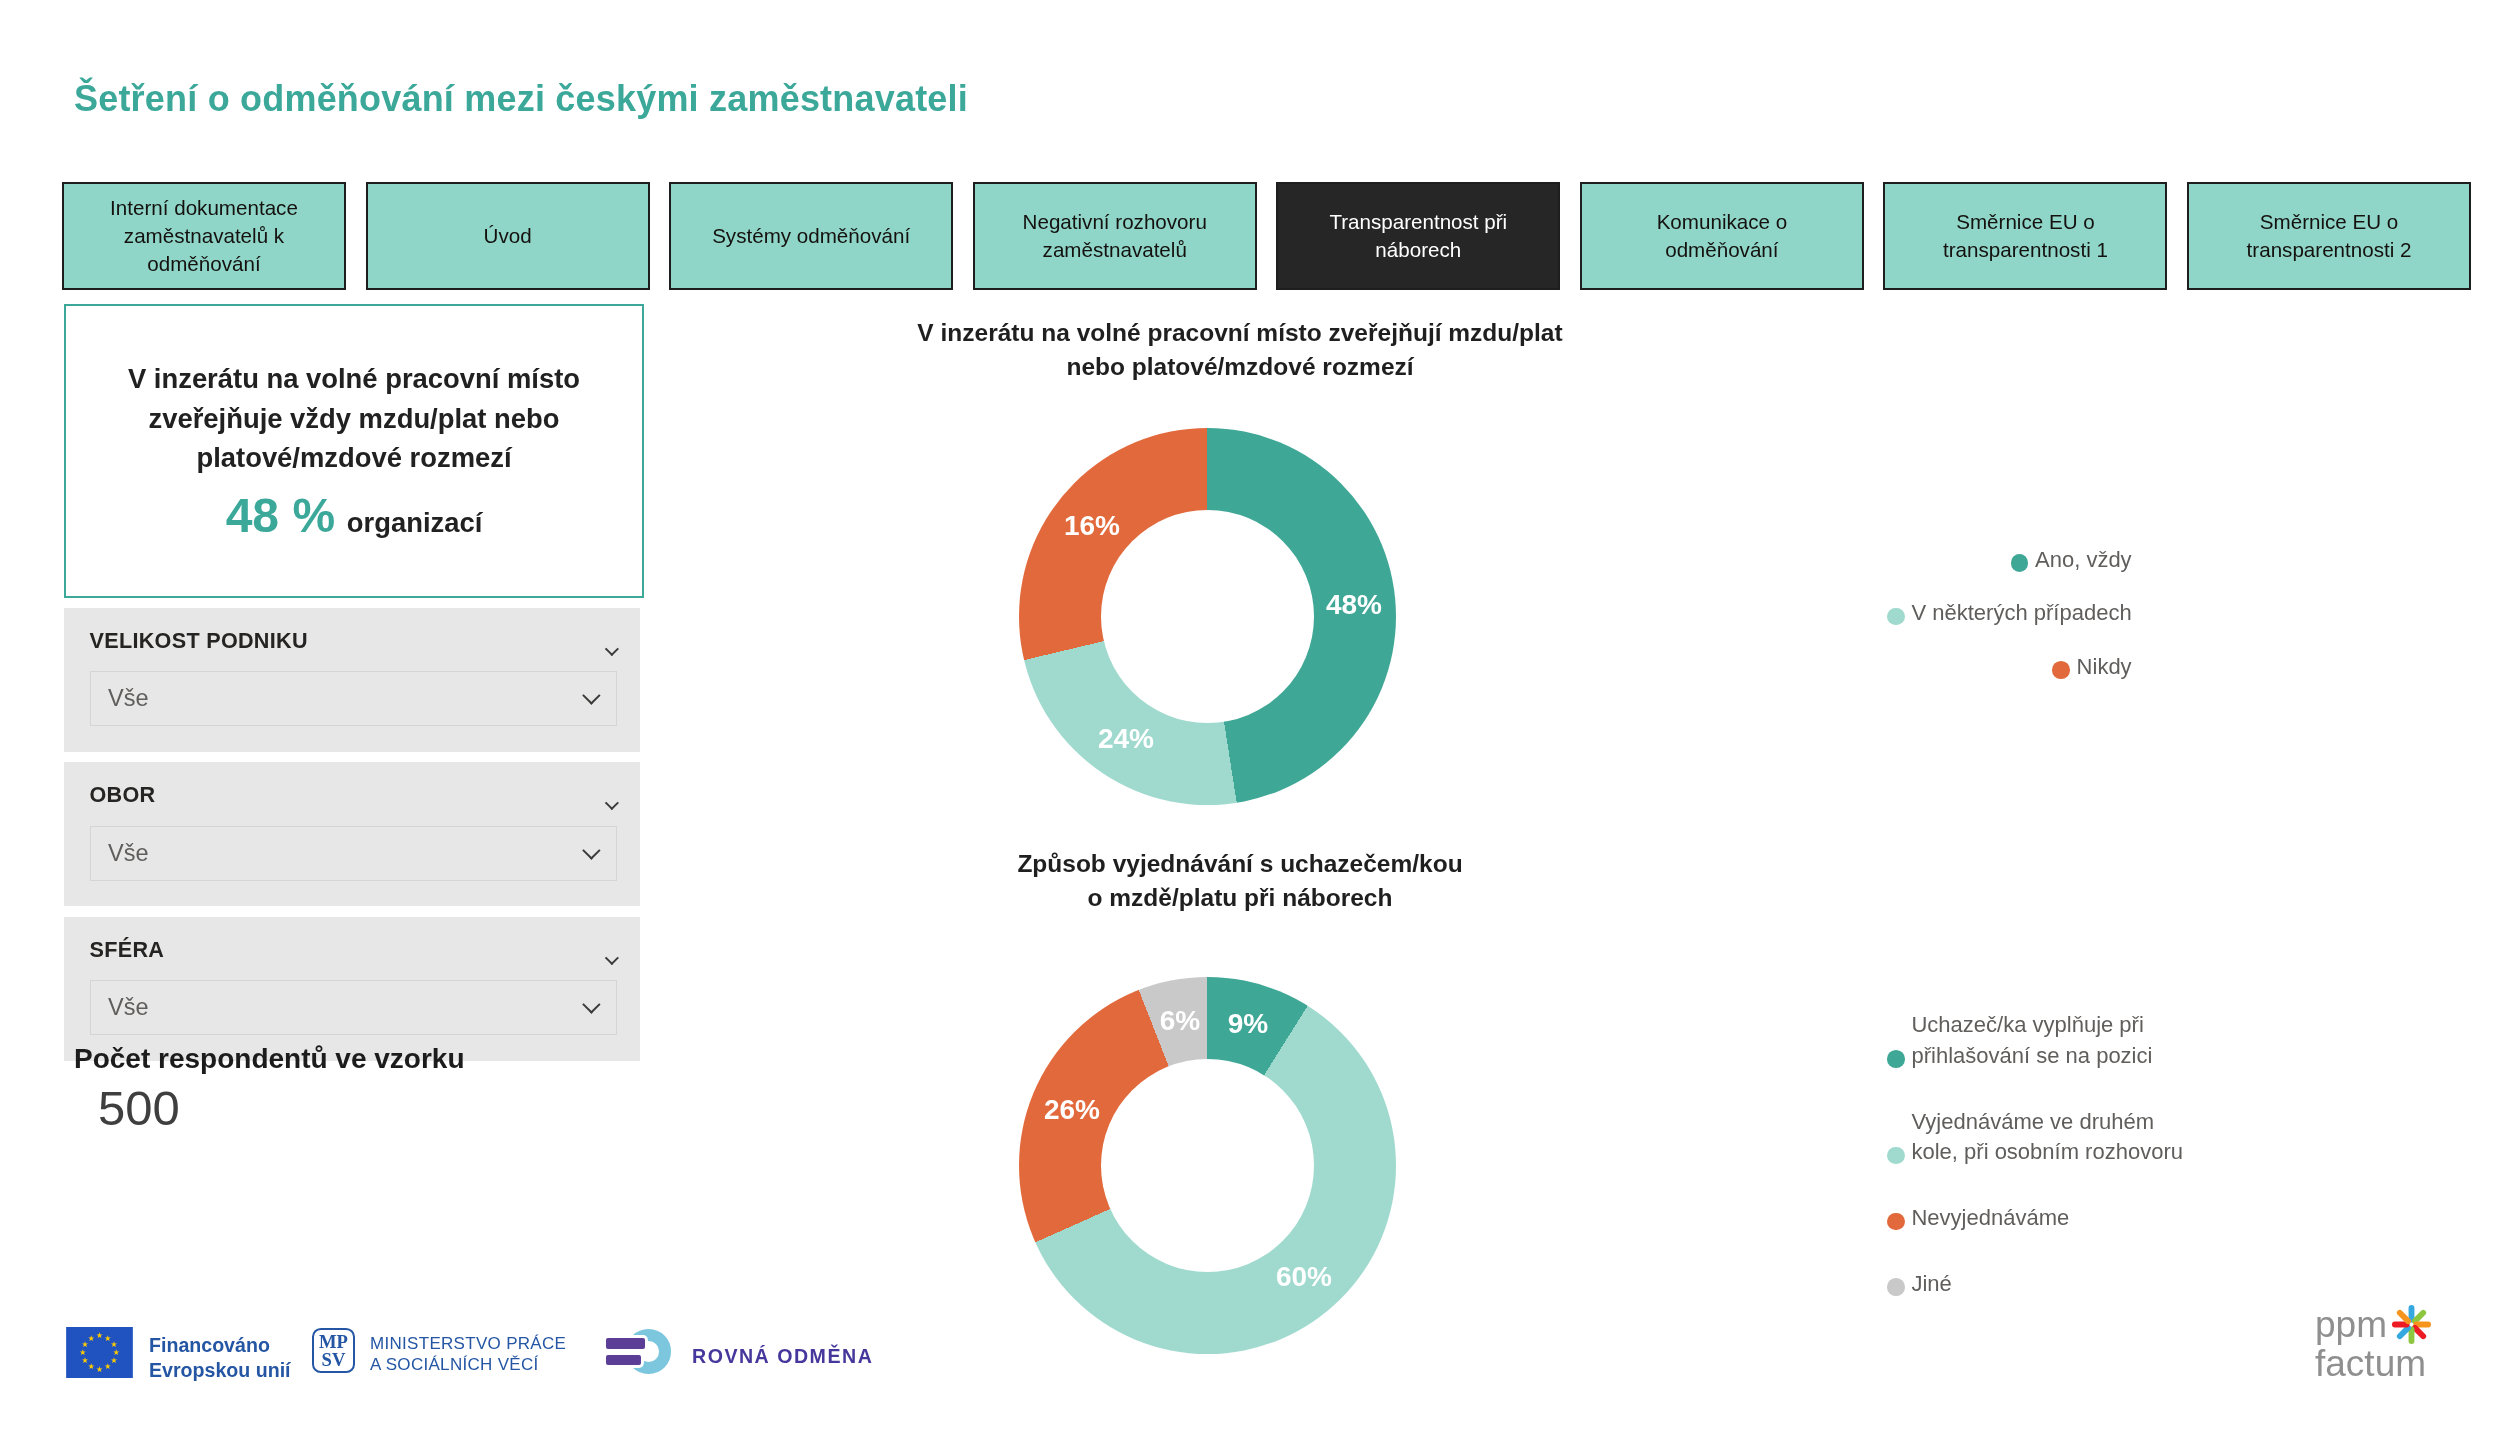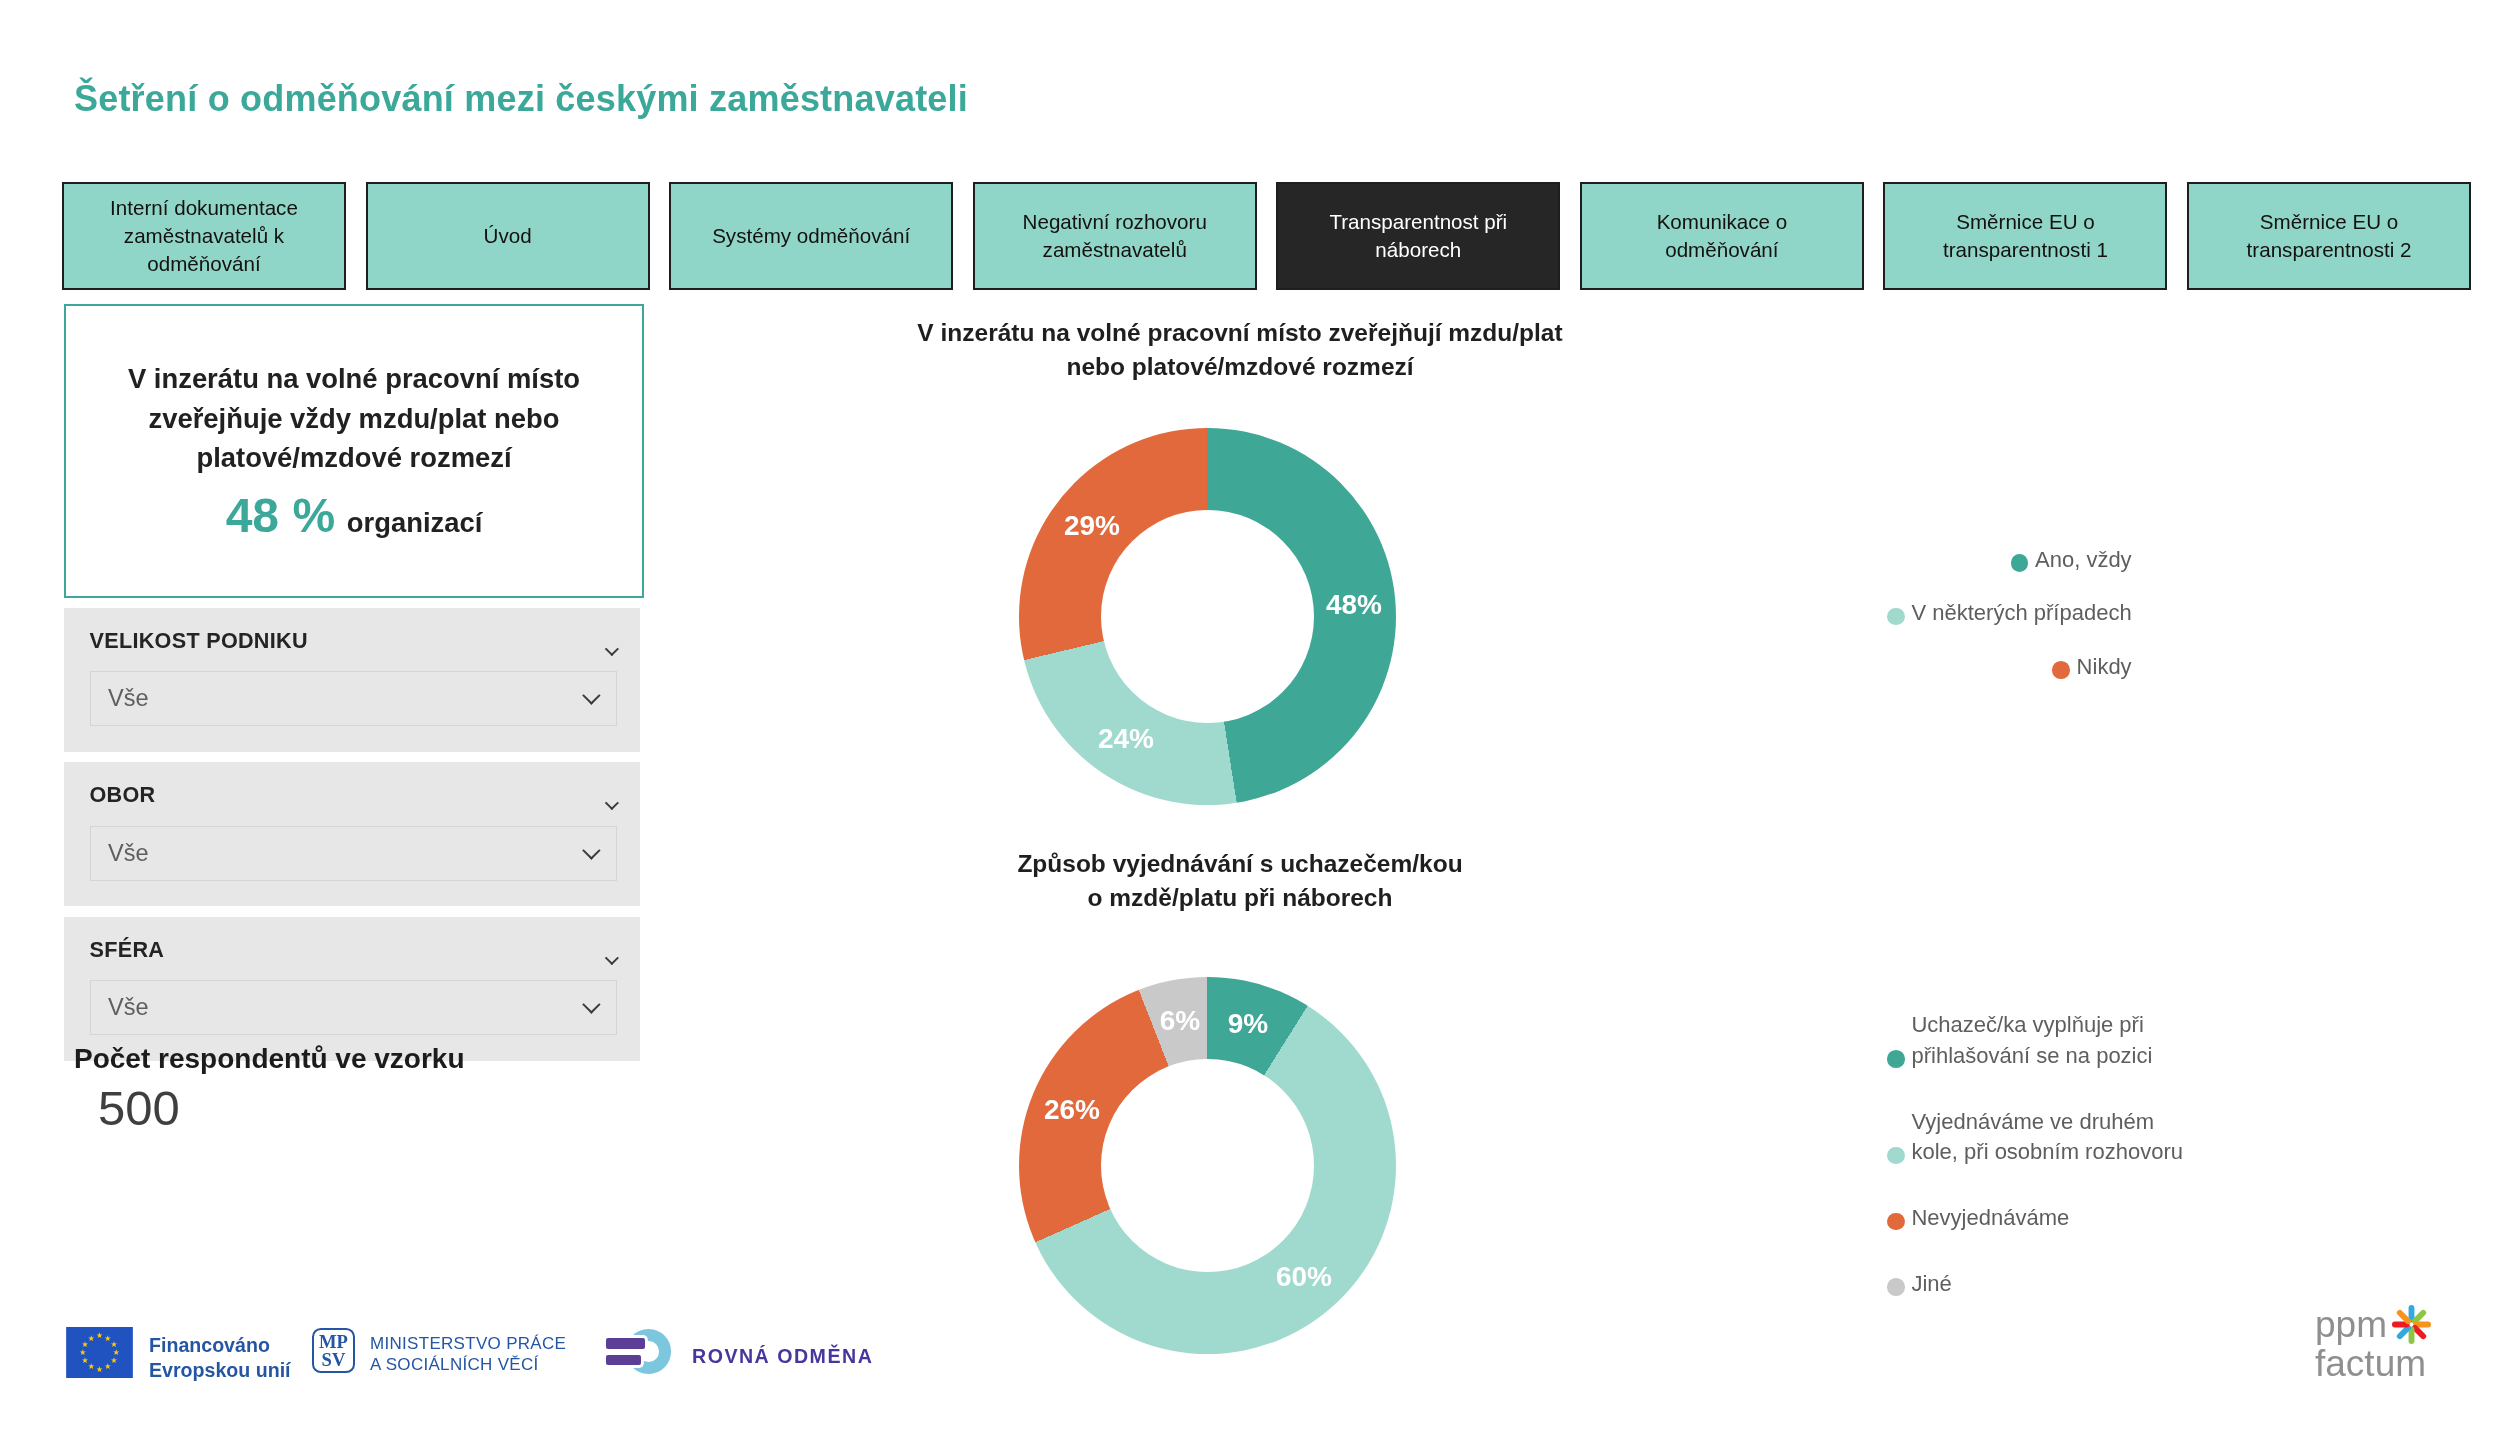--- a/index.html
+++ b/index.html
@@ -152,21 +152,21 @@
   </div>
 
 <div class="sample-label">Počet respondentů ve vzorku</div>
 <div class="sample-value">500</div>
 
 <h3 class="chart-title" id="chart-title-0">V inzerátu na volné pracovní místo zveřejňují mzdu/plat
 nebo platové/mzdové rozmezí</h3>
 <div class="donut" id="donut-0" style="background: conic-gradient(rgb(63, 167, 150) 0deg, rgb(63, 167, 150) 171.09deg, rgb(160, 218, 206) 171.09deg, rgb(160, 218, 206) 256.63deg, rgb(226, 105, 59) 256.63deg, rgb(226, 105, 59) 360deg);">
     <span class="slice-label" style="left: 335px; top: 177px;">48%</span>
     <span class="slice-label" style="left: 107px; top: 311px;">24%</span>
-    <span class="slice-label" style="left: 73px; top: 98px;">29%</span>
+    <span class="slice-label" style="left: 73px; top: 98px;">16%</span>
     <div class="hole"></div>
   </div>
 <div class="legend" id="legend-0">
     <div class="legend-item">
       <span class="legend-dot" style="background: rgb(63, 167, 150);"></span>
       <span class="legend-text">Ano, vždy</span>
     </div>
     <div class="legend-item">
       <span class="legend-dot" style="background: rgb(160, 218, 206);"></span>
       <span class="legend-text">V některých případech</span>

